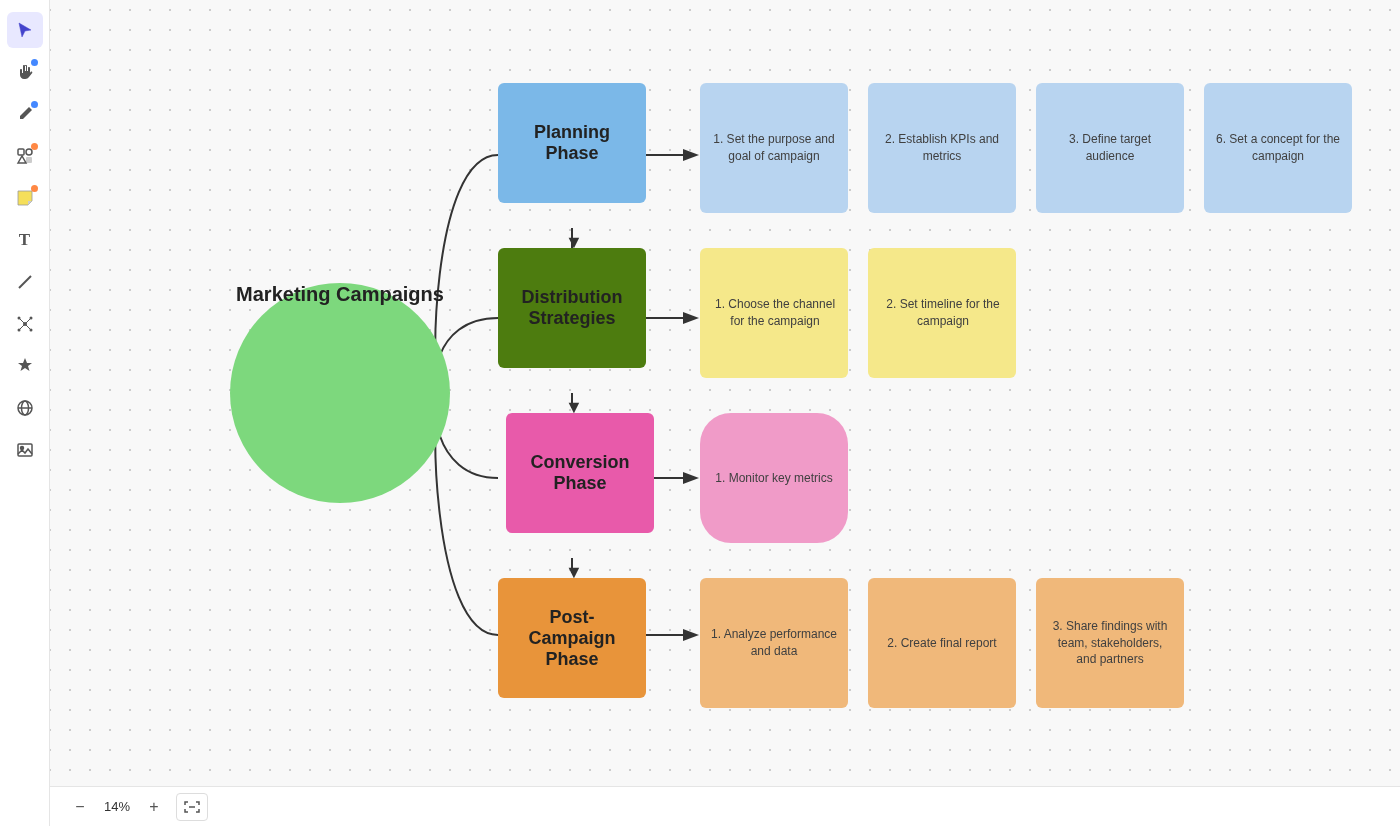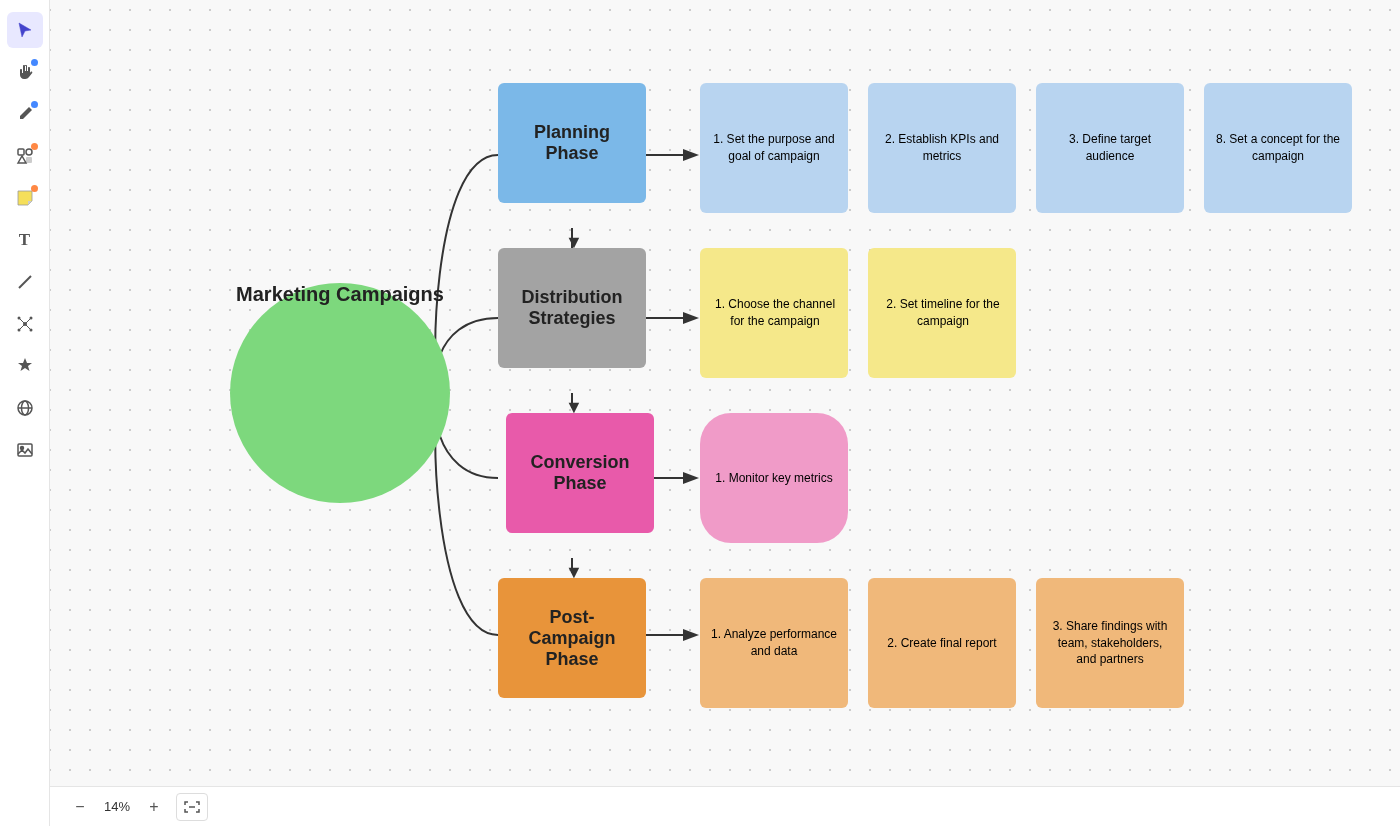--- a/index.html
+++ b/index.html
@@ -155,29 +155,29 @@
     .note-card {
       position: absolute;
       width: 148px;
       height: 130px;
       border-radius: 6px;
       display: flex;
       align-items: center;
       justify-content: center;
       text-align: center;
       font-size: 12px;
-      color: #000000;
+      color: #404040;
       padding: 10px;
       line-height: 1.4;
     }
 
     
     .blue-box { background: #7bb8e8; }
     .blue-note { background: #b8d4f0; }
-    .yellow-box { background: #a3a3a3; }
+    .yellow-box { background: #4d7c0f; }
     .yellow-note { background: #f5e88a; padding-left: 12px; }
     .pink-box { background: #e85aaa; }
     .pink-note { background: #f09bc8; }
     .orange-box { background: #e8943a; }
     .orange-note { background: #f0b87a; }
   </style>
 </head>
 <body>
 
 <div class="canvas-bg"></div>
@@ -319,21 +319,21 @@
   <div class="note-card blue-note" style="left:650px; top:83px;">
     <span>1. Set the purpose and goal of campaign</span>
   </div>
   <div class="note-card blue-note" style="left:818px; top:83px;">
     <span>2. Establish KPIs and metrics</span>
   </div>
   <div class="note-card blue-note" style="left:986px; top:83px;">
     <span>3. Define target audience</span>
   </div>
   <div class="note-card blue-note" style="left:1154px; top:83px;">
-    <span>8. Set a concept for the campaign</span>
+    <span>6. Set a concept for the campaign</span>
   </div>
 
   <div class="note-card yellow-note" style="left:650px; top:248px;">
     <span>1. Choose the channel for the campaign</span>
   </div>
   <div class="note-card yellow-note" style="left:818px; top:248px;">
     <span>2. Set timeline for the campaign</span>
   </div>
 
   <div class="note-card pink-note" style="left:650px; top:413px;border-radius:31px;">

